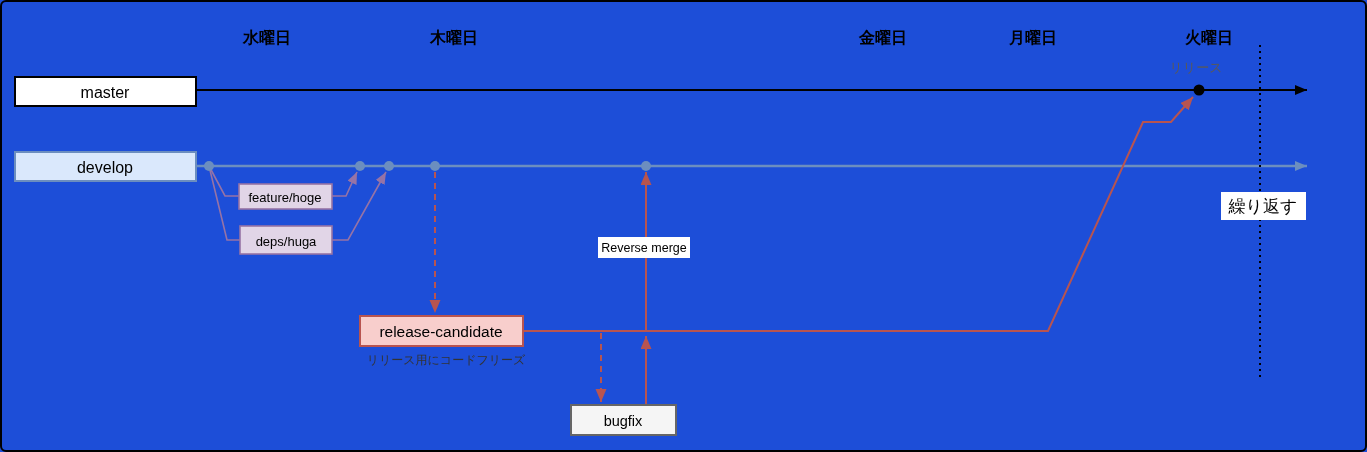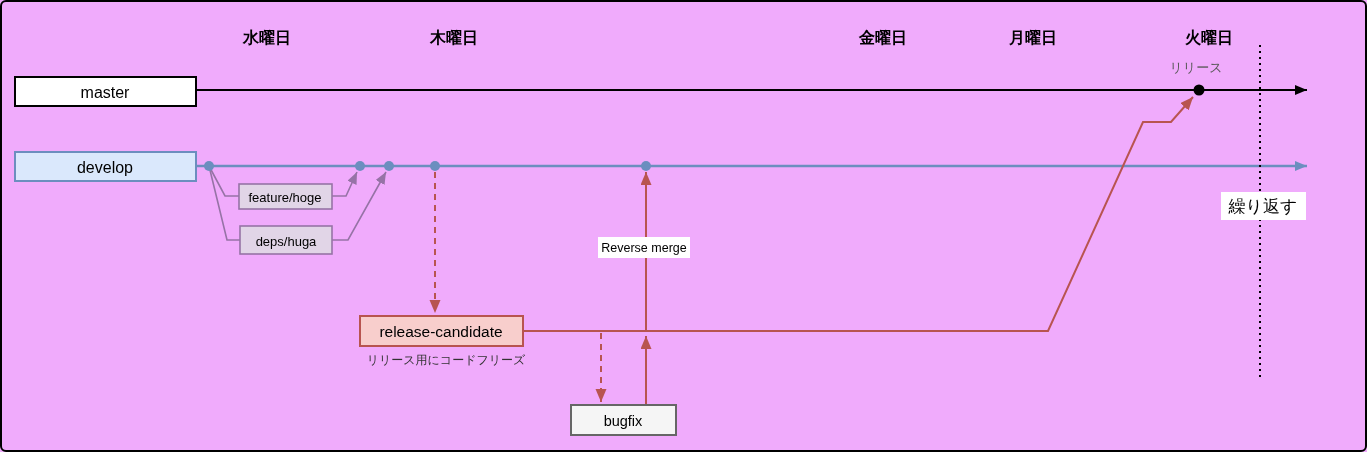--- a/index.html
+++ b/index.html
@@ -1,16 +1,16 @@
 <!DOCTYPE html>
 <html style="--master_stroke: #000000; --master_fill: #ffffff; --develop_stroke: #6c8ebf; --develop_fill: #dae8fc; --commit_dot: #6c8ebf; --purple_stroke: #9673a6; --purple_fill: #e1d5e7; --red_stroke: #b85450; --red_fill: #f8cecc; --bugfix_stroke: #666666; --bugfix_fill: #f5f5f5;"><head>
 <meta charset="utf-8">
 <style>
   html,body{margin:0;padding:0;background:#fff;}
-  .canvas{position:relative;width:1367px;height:452px;background:#f0abfc;box-sizing:border-box;}
+  .canvas{position:relative;width:1367px;height:452px;background:#1d4ed8;box-sizing:border-box;}
   svg{display:block;}
   text{font-family:"Liberation Sans","DejaVu Sans",sans-serif;fill:#000;}
   .day-label{font-size:16px;font-weight:bold;text-anchor:middle;}
   .lane-label{font-size:16px;text-anchor:middle;}
   .small-node-label{font-size:13px;text-anchor:middle;}
   .release-node-label{font-size:15.5px;text-anchor:middle;}
   .bugfix-label{font-size:14.5px;text-anchor:middle;}
   .caption-label{font-size:12px;text-anchor:middle;fill:#333;}
   .annot-label{font-size:12.5px;text-anchor:middle;}
   .release-tag-label{font-size:13px;text-anchor:middle;fill:#595959;}

